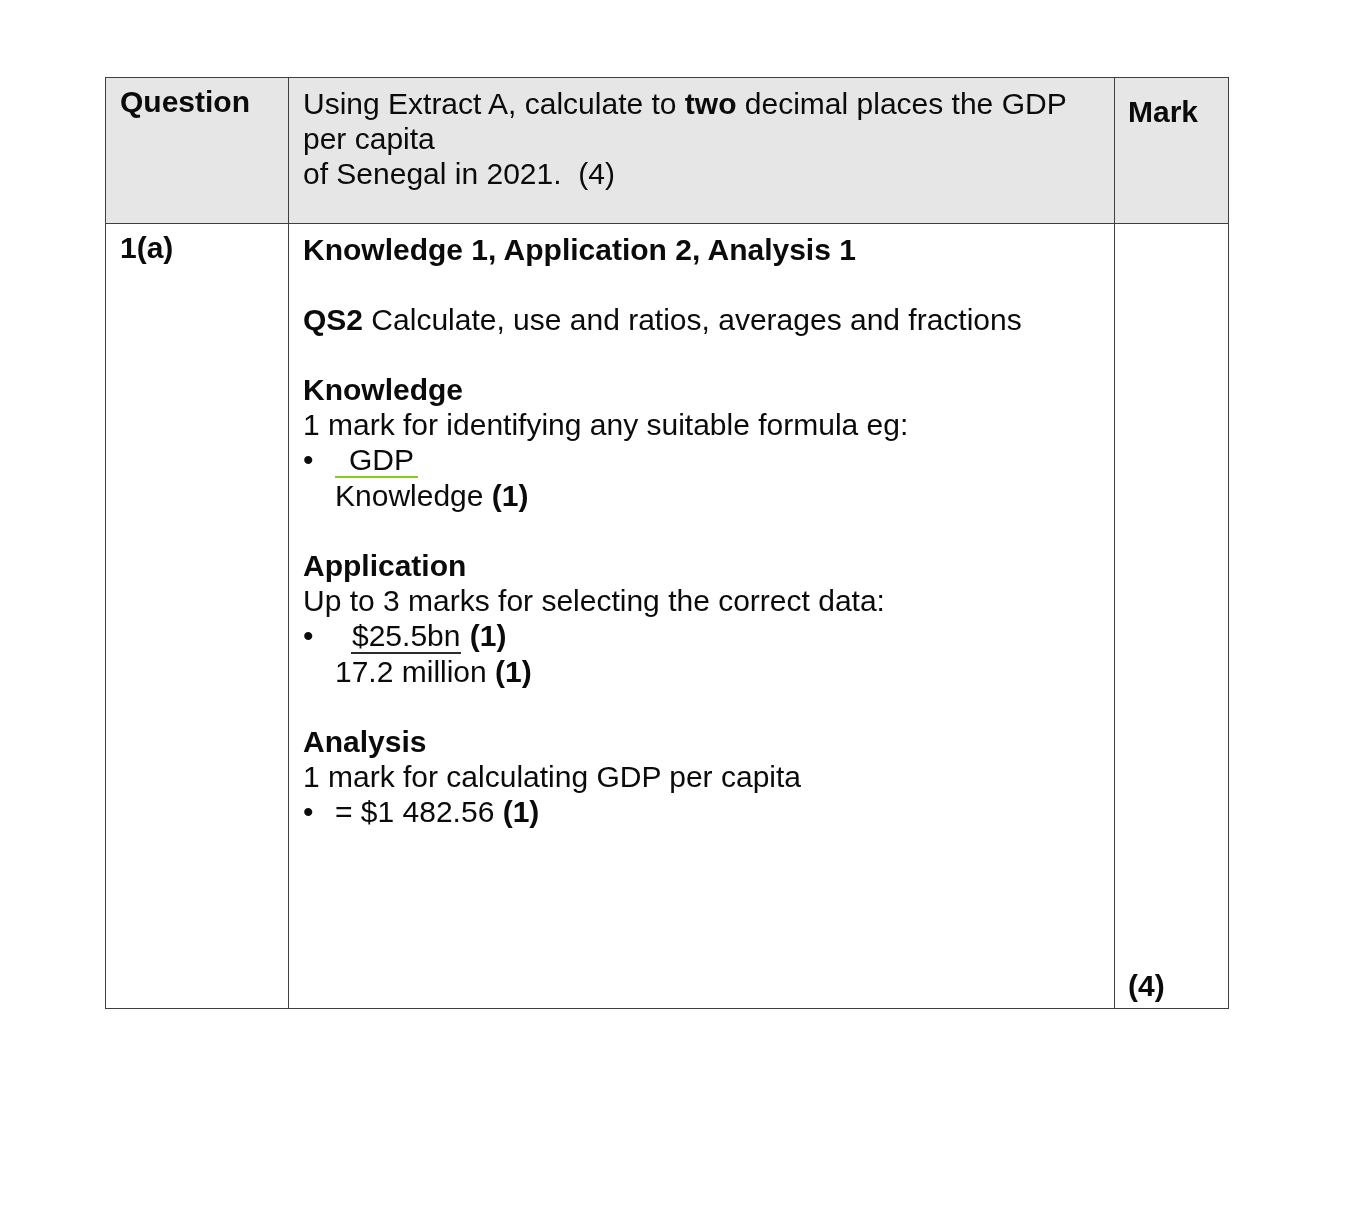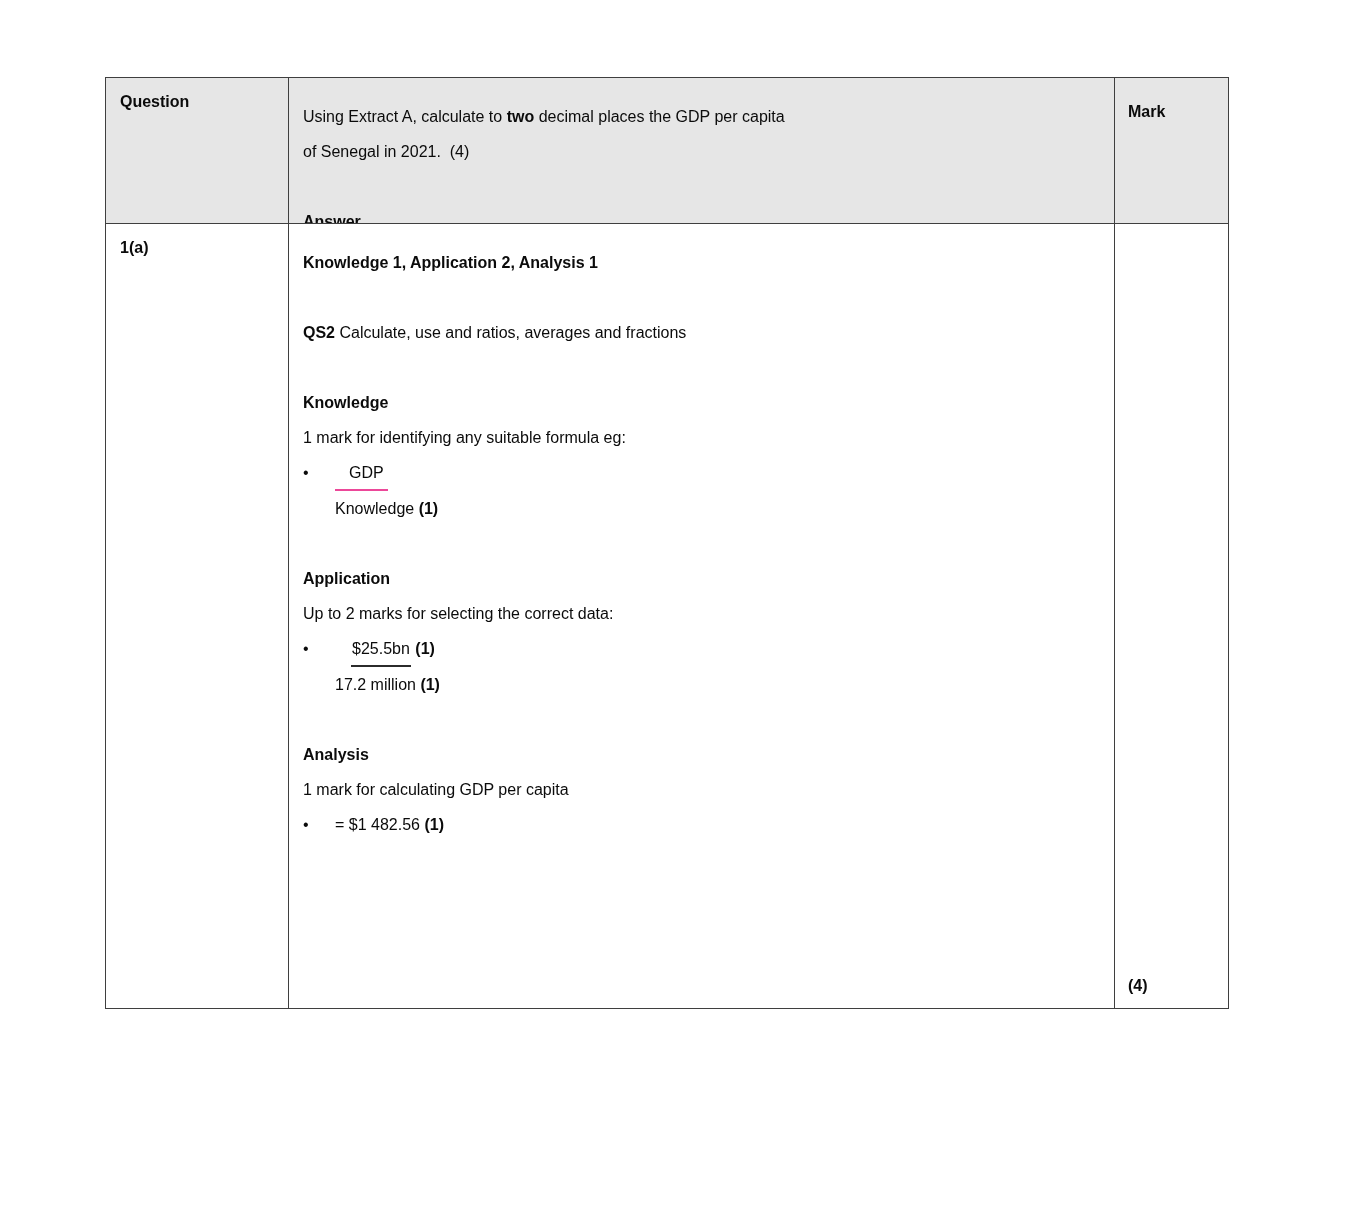--- a/index.html
+++ b/index.html
@@ -3,54 +3,54 @@
 <meta charset="utf-8">
 <style>
   * { margin: 0; padding: 0; box-sizing: border-box; }
   html, body { background: #ffffff; }
   .page {
     position: relative;
     width: 1356px;
     height: 1224px;
     background: #ffffff;
     font-family: "Liberation Sans", sans-serif;
-    font-size: 16px;
+    font-size: 30px;
     line-height: 35px;
     color: #0b0b0b;
   }
   .ms-table {
     position: absolute;
     left: 105px;
     top: 77px;
     width: 1124px;
     border: 1px solid #3f3f3f;
     display: grid;
     grid-template-columns: 183px 826px 113px;
     grid-template-rows: 146px 784px;
   }
   .cell {
     overflow: hidden;
   }
   .cell.v-div { border-right: 1px solid #3f3f3f; }
   .cell.h-div { border-bottom: 1px solid #3f3f3f; }
   .header-bg { background: #e6e6e6; }
   .col-question { padding: 6px 12px 6px 14px; }
-  .col-answer  { padding: 21px 14px 6px 14px; }
+  .col-answer  { padding: 8px 14px 6px 14px; }
   .col-mark    { padding: 16px 10px 6px 13px; }
   .b { font-weight: 700; }
   .center { }
   p { margin: 0; }
   .gap { margin-top: 35px; }
   
   .bullet-row { display: flex; align-items: flex-start; }
   .bullet-glyph { width: 32px; flex: 0 0 32px; }
   
   .frac-num-ext {
     display: inline-block;
-    border-bottom: 2px solid #ec4899;
+    border-bottom: 2px solid #84cc16;
     padding: 0 4px 0 14px;
     line-height: 33px;
   }
   .frac-num-tight {
     display: inline-block;
     border-bottom: 2px solid #2b2b2b;
     padding: 0 1px 0 1px;
     line-height: 33px;
     margin-left: 16px;
   }
@@ -99,21 +99,21 @@
           <div>
             <div><span class="frac-num-ext">GDP</span></div>
             <div><span>Knowledge</span>
               <span class="b">(1)</span></div>
           </div>
         </div>
       </div>
 
       <div class="gap">
         <p class="b">Application</p>
-        <p>Up to 2 marks for selecting the correct data:</p>
+        <p>Up to 3 marks for selecting the correct data:</p>
         <div class="bullet-row">
           <span class="bullet-glyph">•</span>
           <div>
             <div><span class="frac-num-tight">$25.5bn</span>
               <span class="b">(1)</span></div>
             <div><span>17.2 million</span>
               <span class="b">(1)</span></div>
           </div>
         </div>
       </div>

